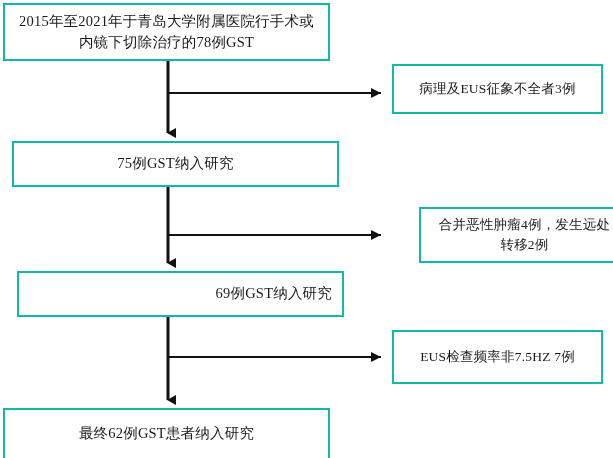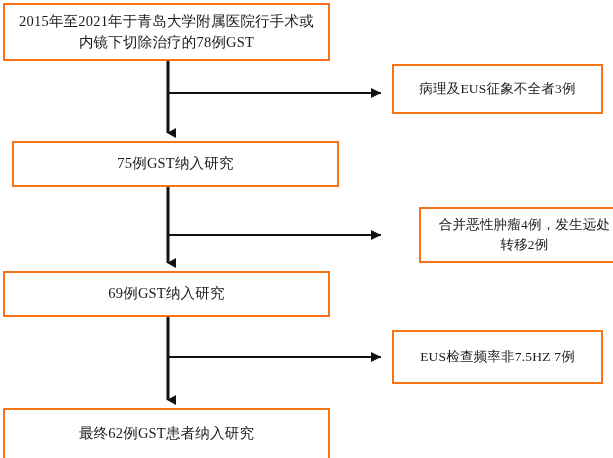--- a/index.html
+++ b/index.html
@@ -11,39 +11,39 @@
     position: relative;
     width: 613px;
     height: 458px;
     background: #ffffff;
     overflow: hidden;
     font-family: "Liberation Serif", "DejaVu Serif", serif;
   }
   .flow-box {
     position: absolute;
     box-sizing: border-box;
-    border: 2px solid #f97316;
+    border: 2px solid #14b8a6;
     background: #ffffff;
     display: flex;
     align-items: center;
     justify-content: center;
     text-align: center;
     color: #1a1a1a;
     line-height: 1.45;
     letter-spacing: 0.2px;
   }
   .flow-box .box-text {
     display: block;
     padding: 0 10px;
     white-space: pre-line;
   }
   
   #box-enrolled-initial { left: 3px;  top: 3px;   width: 327px; height: 58px;  font-size: 14.5px; }
   #box-included-75      { left: 12px;  top: 141px; width: 327px; height: 46px;  font-size: 14.5px; }
-  #box-included-69      { left: 3px;  top: 271px; width: 327px; height: 46px;  font-size: 14.5px; }
+  #box-included-69      { left: 17px;  top: 271px; width: 327px; height: 46px;  font-size: 14.5px; justify-content: flex-end; }
   #box-final-62         { left: 3px;  top: 408px; width: 327px; height: 52px;  font-size: 14.5px; }
   
   #box-excl-pathology   { left: 392px; top: 64px;  width: 211px; height: 50px; font-size: 13.5px; }
   #box-excl-malignancy  { left: 392px; top: 207px; width: 211px; height: 56px; font-size: 13.5px; margin-left: 27px; }
   #box-excl-frequency   { left: 392px; top: 330px; width: 211px; height: 54px; font-size: 13.5px; }
 
   #connectors {
     position: absolute;
     left: 0;
     top: 0;

